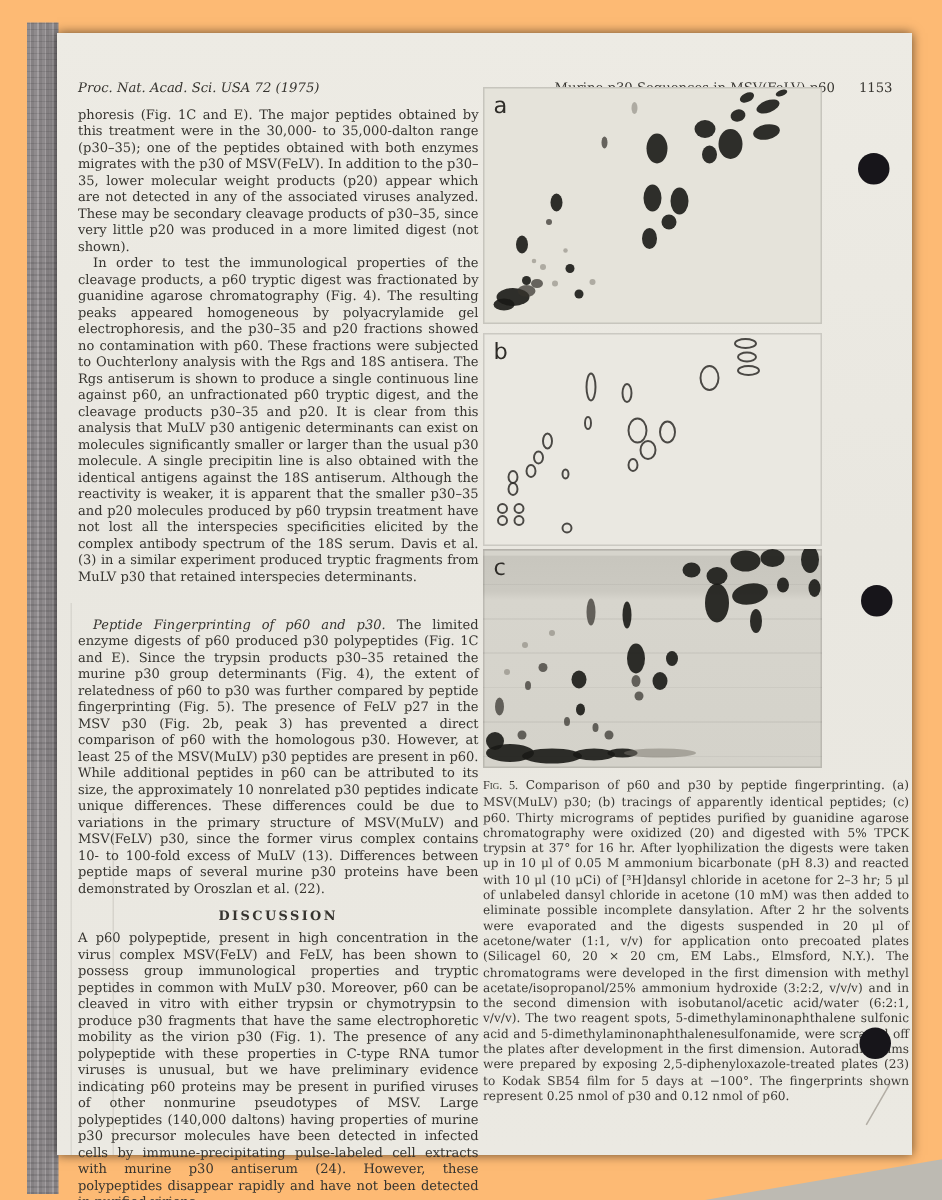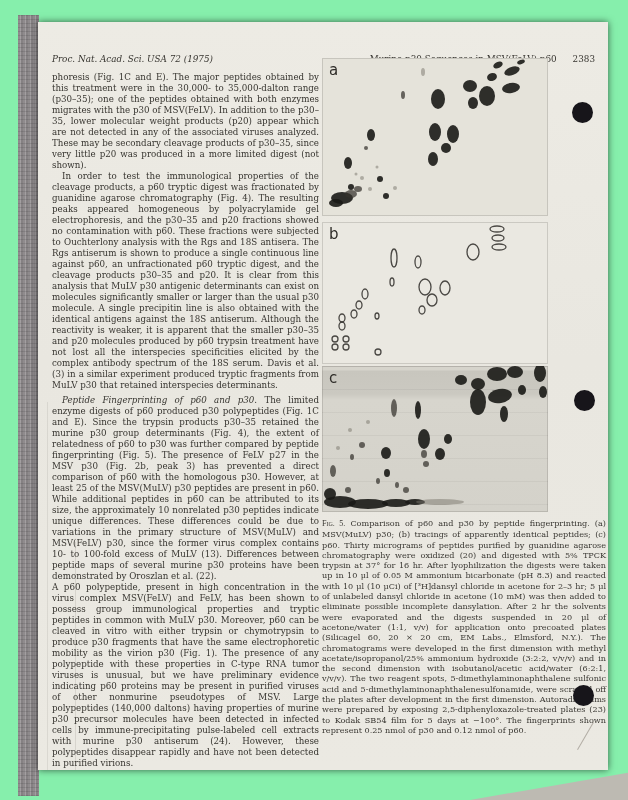--- a/index.html
+++ b/index.html
@@ -1,35 +1,35 @@
 <!DOCTYPE html>
 <html><head>
 <meta charset="utf-8">
 <style>
   html,body{margin:0;padding:0;background:#2c2a2e;}
-  .stage{position:relative;width:628px;height:800px;background:#86efac;overflow:hidden;
+  .stage{position:relative;width:628px;height:800px;background:#fdba74;overflow:hidden;
          font-family:"DejaVu Serif",serif;}
   
   .edge-strip{position:absolute;left:18px;top:15px;width:21px;height:781px;
     background:
       repeating-linear-gradient(0deg, rgba(0,0,0,.10) 0 1px, rgba(255,255,255,0) 1px 4px),
       repeating-linear-gradient(90deg, #8f8b8d 0 2px, #a39fa1 2px 3px, #858183 3px 5px);
   }
   .paper{position:absolute;left:38px;top:22px;width:570px;height:748px;
     background:linear-gradient(180deg,#edebe4 0%,#e9e7e0 45%,#ebe9e2 100%);
     box-shadow:0 0 7px rgba(0,0,0,.6);}
   .header{position:absolute;left:14px;right:13px;top:32px;display:flex;
     justify-content:space-between;font-size:8.8px;color:#36342f;}
   .journal{font-style:italic;}
   .pagenum{margin-left:16px;}
   .col-left{position:absolute;left:14px;top:50px;width:267px;font-size:8.7px;
     line-height:11px;text-align:justify;color:#36342f;}
   .col-left p{margin:0;text-indent:10px;}
   .col-left p.noindent{text-indent:0;}
-  .col-left p.gap{margin-top:4px;}
+  .col-left p.gap{margin-top:21px;}
   .ital{font-style:italic;}
   h3.discussion{margin:7px 0 4px;text-align:center;font-size:8.6px;font-weight:bold;
     letter-spacing:1.6px;color:#36342f;}
   
   .panel{position:absolute;left:284px;width:226px;
     box-shadow:inset 0 0 0 1px rgba(95,92,85,.22);}
   .panel-a{top:36px;height:158px;background:#e5e3da;}
   .panel-b{top:200px;height:142px;background:#eae8e1;}
   .panel-c{top:344px;height:146px;
     background:linear-gradient(180deg,#d6d4cc 0,#d6d4cc 4px,#c8c6be 5px,#cbc9c1 28px,#d7d5cd 34px,#d4d2ca 100%);}
@@ -54,27 +54,28 @@
 </style>
 </head>
 <body>
 
 <div class="stage">
   <div class="edge-strip"></div>
 
   <div class="paper">
     <div class="header">
       <span class="journal">Proc. Nat. Acad. Sci. USA 72 (1975)</span>
-      <span class="running"><span>Murine p30 Sequences in MSV(FeLV) p60</span><span class="pagenum">2383</span></span>
+      <span class="running"><span>Murine p30 Sequences in MSV(FeLV) p60</span><span class="pagenum">1153</span></span>
     </div>
 
     <div class="col-left">
       <p class="noindent">phoresis (Fig. 1C and E). The major peptides obtained by this treatment were in the 30,000- to 35,000-dalton range (p30–35); one of the peptides obtained with both enzymes migrates with the p30 of MSV(FeLV). In addition to the p30–35, lower molecular weight products (p20) appear which are not detected in any of the associated viruses analyzed. These may be secondary cleavage products of p30–35, since very little p20 was produced in a more limited digest (not shown).</p>
       <p>In order to test the immunological properties of the cleavage products, a p60 tryptic digest was fractionated by guanidine agarose chromatography (Fig. 4). The resulting peaks appeared homogeneous by polyacrylamide gel electrophoresis, and the p30–35 and p20 fractions showed no contamination with p60. These fractions were subjected to Ouchterlony analysis with the Rgs and 18S antisera. The Rgs antiserum is shown to produce a single continuous line against p60, an unfractionated p60 tryptic digest, and the cleavage products p30–35 and p20. It is clear from this analysis that MuLV p30 antigenic determinants can exist on molecules significantly smaller or larger than the usual p30 molecule. A single precipitin line is also obtained with the identical antigens against the 18S antiserum. Although the reactivity is weaker, it is apparent that the smaller p30–35 and p20 molecules produced by p60 trypsin treatment have not lost all the interspecies specificities elicited by the complex antibody spectrum of the 18S serum. Davis et al. (3) in a similar experiment produced tryptic fragments from MuLV p30 that retained interspecies determinants.</p>
       <p class="gap"><span class="ital">Peptide Fingerprinting of p60 and p30.</span> <span>The limited enzyme digests of p60 produced p30 polypeptides (Fig. 1C and E). Since the trypsin products p30–35 retained the murine p30 group determinants (Fig. 4), the extent of relatedness of p60 to p30 was further compared by peptide fingerprinting (Fig. 5). The presence of FeLV p27 in the MSV p30 (Fig. 2b, peak 3) has prevented a direct comparison of p60 with the homologous p30. However, at least 25 of the MSV(MuLV) p30 peptides are present in p60. While additional peptides in p60 can be attributed to its size, the approximately 10 nonrelated p30 peptides indicate unique differences. These differences could be due to variations in the primary structure of MSV(MuLV) and MSV(FeLV) p30, since the former virus complex contains 10- to 100-fold excess of MuLV (13). Differences between peptide maps of several murine p30 proteins have been demonstrated by Oroszlan et al. (22).</span></p>
+      <h3 class="discussion">DISCUSSION</h3>
       <p class="noindent">A p60 polypeptide, present in high concentration in the virus complex MSV(FeLV) and FeLV, has been shown to possess group immunological properties and tryptic peptides in common with MuLV p30. Moreover, p60 can be cleaved in vitro with either trypsin or chymotrypsin to produce p30 fragments that have the same electrophoretic mobility as the virion p30 (Fig. 1). The presence of any polypeptide with these properties in C-type RNA tumor viruses is unusual, but we have preliminary evidence indicating p60 proteins may be present in purified viruses of other nonmurine pseudotypes of MSV. Large polypeptides (140,000 daltons) having properties of murine p30 precursor molecules have been detected in infected cells by immune-precipitating pulse-labeled cell extracts with murine p30 antiserum (24). However, these polypeptides disappear rapidly and have not been detected in purified virions.</p>
     </div>
 
     <div class="panel panel-a">
       <span class="plabel">a</span>
       <svg class="spots" viewBox="0 0 226 158" preserveAspectRatio="none">
           <ellipse cx="176" cy="7" rx="5" ry="3" transform="rotate(-25 176 7)" fill="#191916" opacity="0.9"></ellipse>
           <ellipse cx="190" cy="13" rx="8" ry="4" transform="rotate(-20 190 13)" fill="#191916" opacity="0.9"></ellipse>
           <ellipse cx="199" cy="4" rx="4" ry="2" transform="rotate(-20 199 4)" fill="#191916" opacity="0.9"></ellipse>
           <ellipse cx="189" cy="30" rx="9" ry="5" transform="rotate(-10 189 30)" fill="#191916" opacity="0.9"></ellipse>

